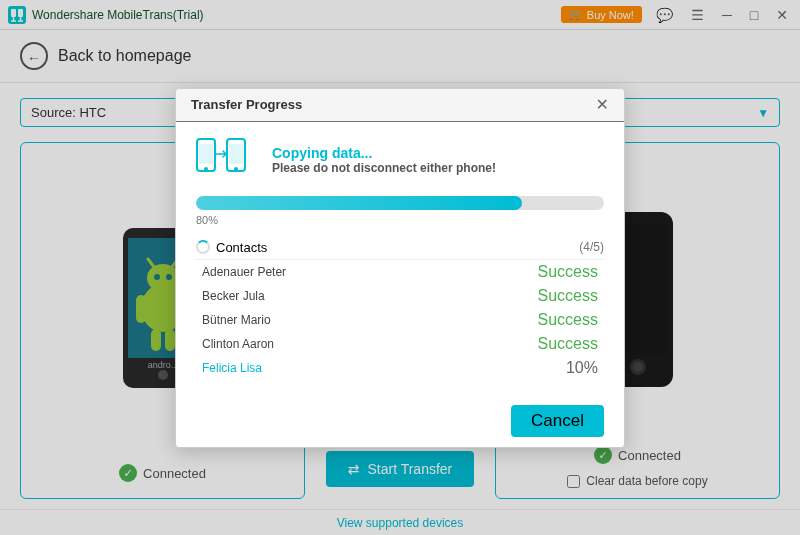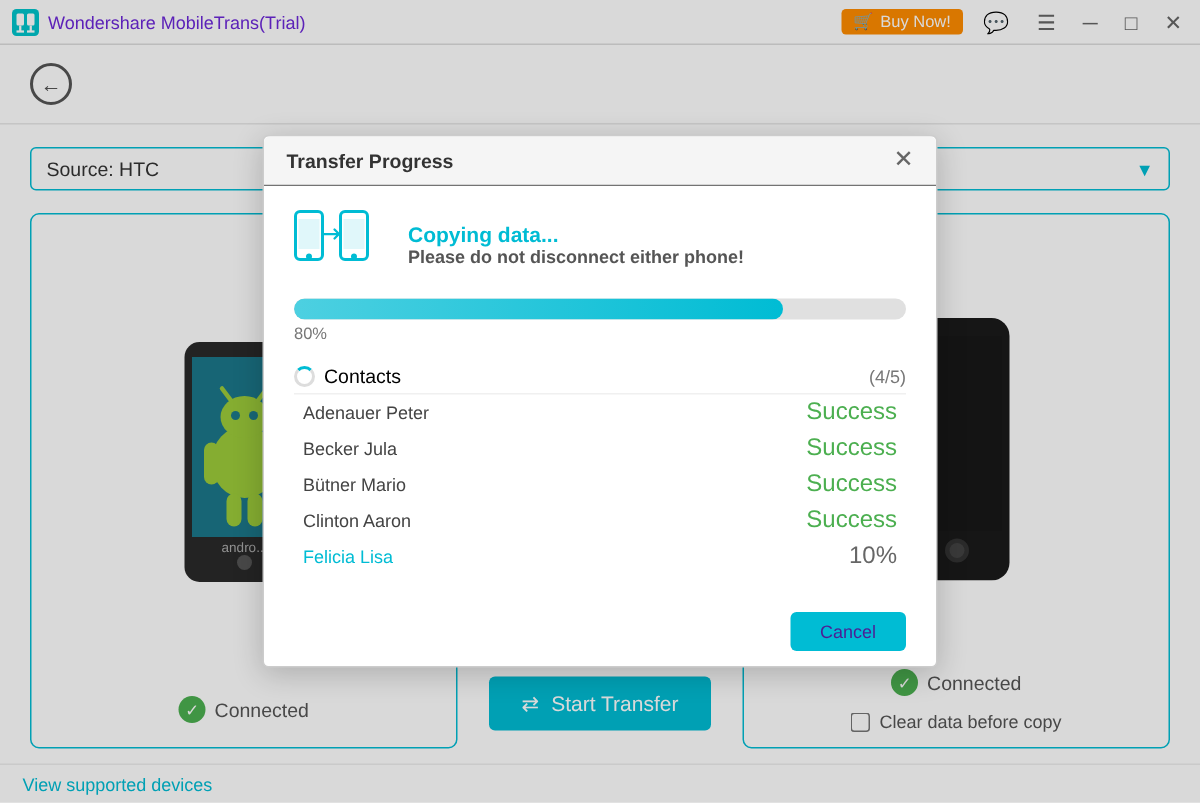--- a/index.html
+++ b/index.html
@@ -36,21 +36,21 @@
       border-radius: 3px;
       display: flex;
       align-items: center;
       justify-content: center;
       color: white;
       font-size: 11px;
       font-weight: bold;
     }
     #title-text {
       font-size: 12px;
-      color: #6d28d9;
+      color: #14532d;
     }
     #title-controls {
       display: flex;
       align-items: center;
       gap: 10px;
     }
     .title-btn {
       font-size: 14px;
       color: #666;
       cursor: pointer;
@@ -224,21 +224,21 @@
       cursor: pointer;
       display: flex;
       align-items: center;
       gap: 8px;
       font-weight: 500;
     }
 
     
     #bottom-bar {
       padding: 5px 15px;
-      text-align: left;
+      text-align: center;
       border-top: 1px solid #eee;
     }
     #view-supported-link {
       color: #00bcd4;
       font-size: 12px;
       cursor: pointer;
       text-decoration: none;
     }
 
     
@@ -376,25 +376,25 @@
     .transfer-item-status.percent {
       color: #666;
     }
 
     #dialog-footer {
       padding: 10px 20px;
       text-align: right;
     }
     #cancel-btn {
       background: #00bcd4;
-      color: #4c1d95;
+      color: #000000;
       border: none;
       border-radius: 4px;
       padding: 6px 20px;
-      font-size: 12px;
+      font-size: 17px;
       cursor: pointer;
     }
   </style>
 </head>
 <body>
 
 <div id="title-bar">
   <div id="title-left">
     <div id="title-icon">
       <svg width="14" height="14" viewBox="0 0 14 14" fill="none">
@@ -418,20 +418,21 @@
     <span class="title-btn">─</span>
     <span class="title-btn">□</span>
     <span class="title-btn">✕</span>
   </div>
 </div>
 
 <div id="main-area">
 
   <div id="back-nav">
     <div id="back-circle">←</div>
+    <span id="back-text">Back to homepage</span>
   </div>
 
   <div id="device-section">
     <div id="device-selectors">
       <div class="device-dropdown">
         <span>Source: HTC</span>
         <span class="arrow">▼</span>
       </div>
       <div id="flip-btn">
         <span>⇄</span>

